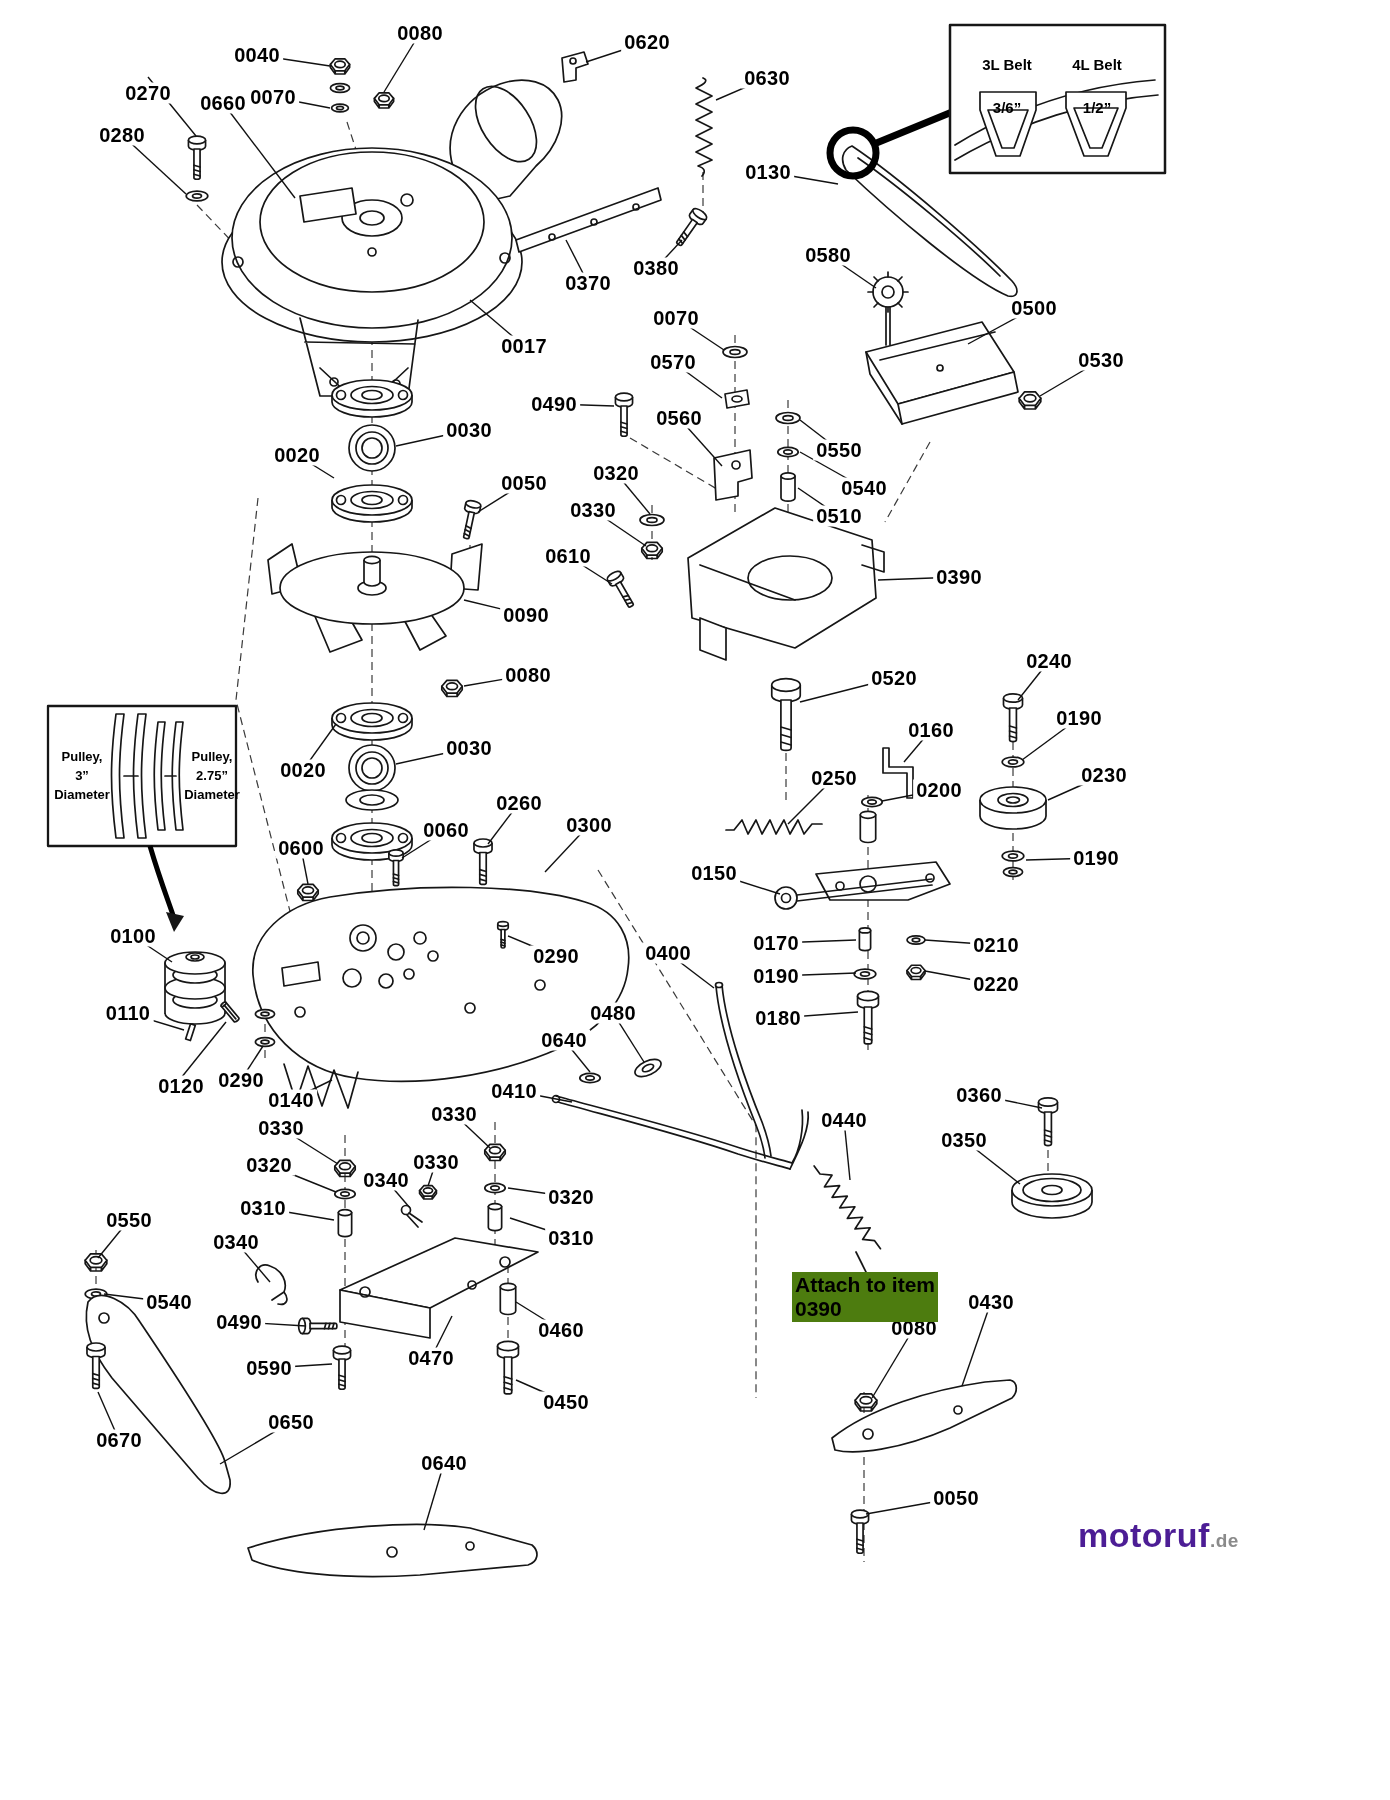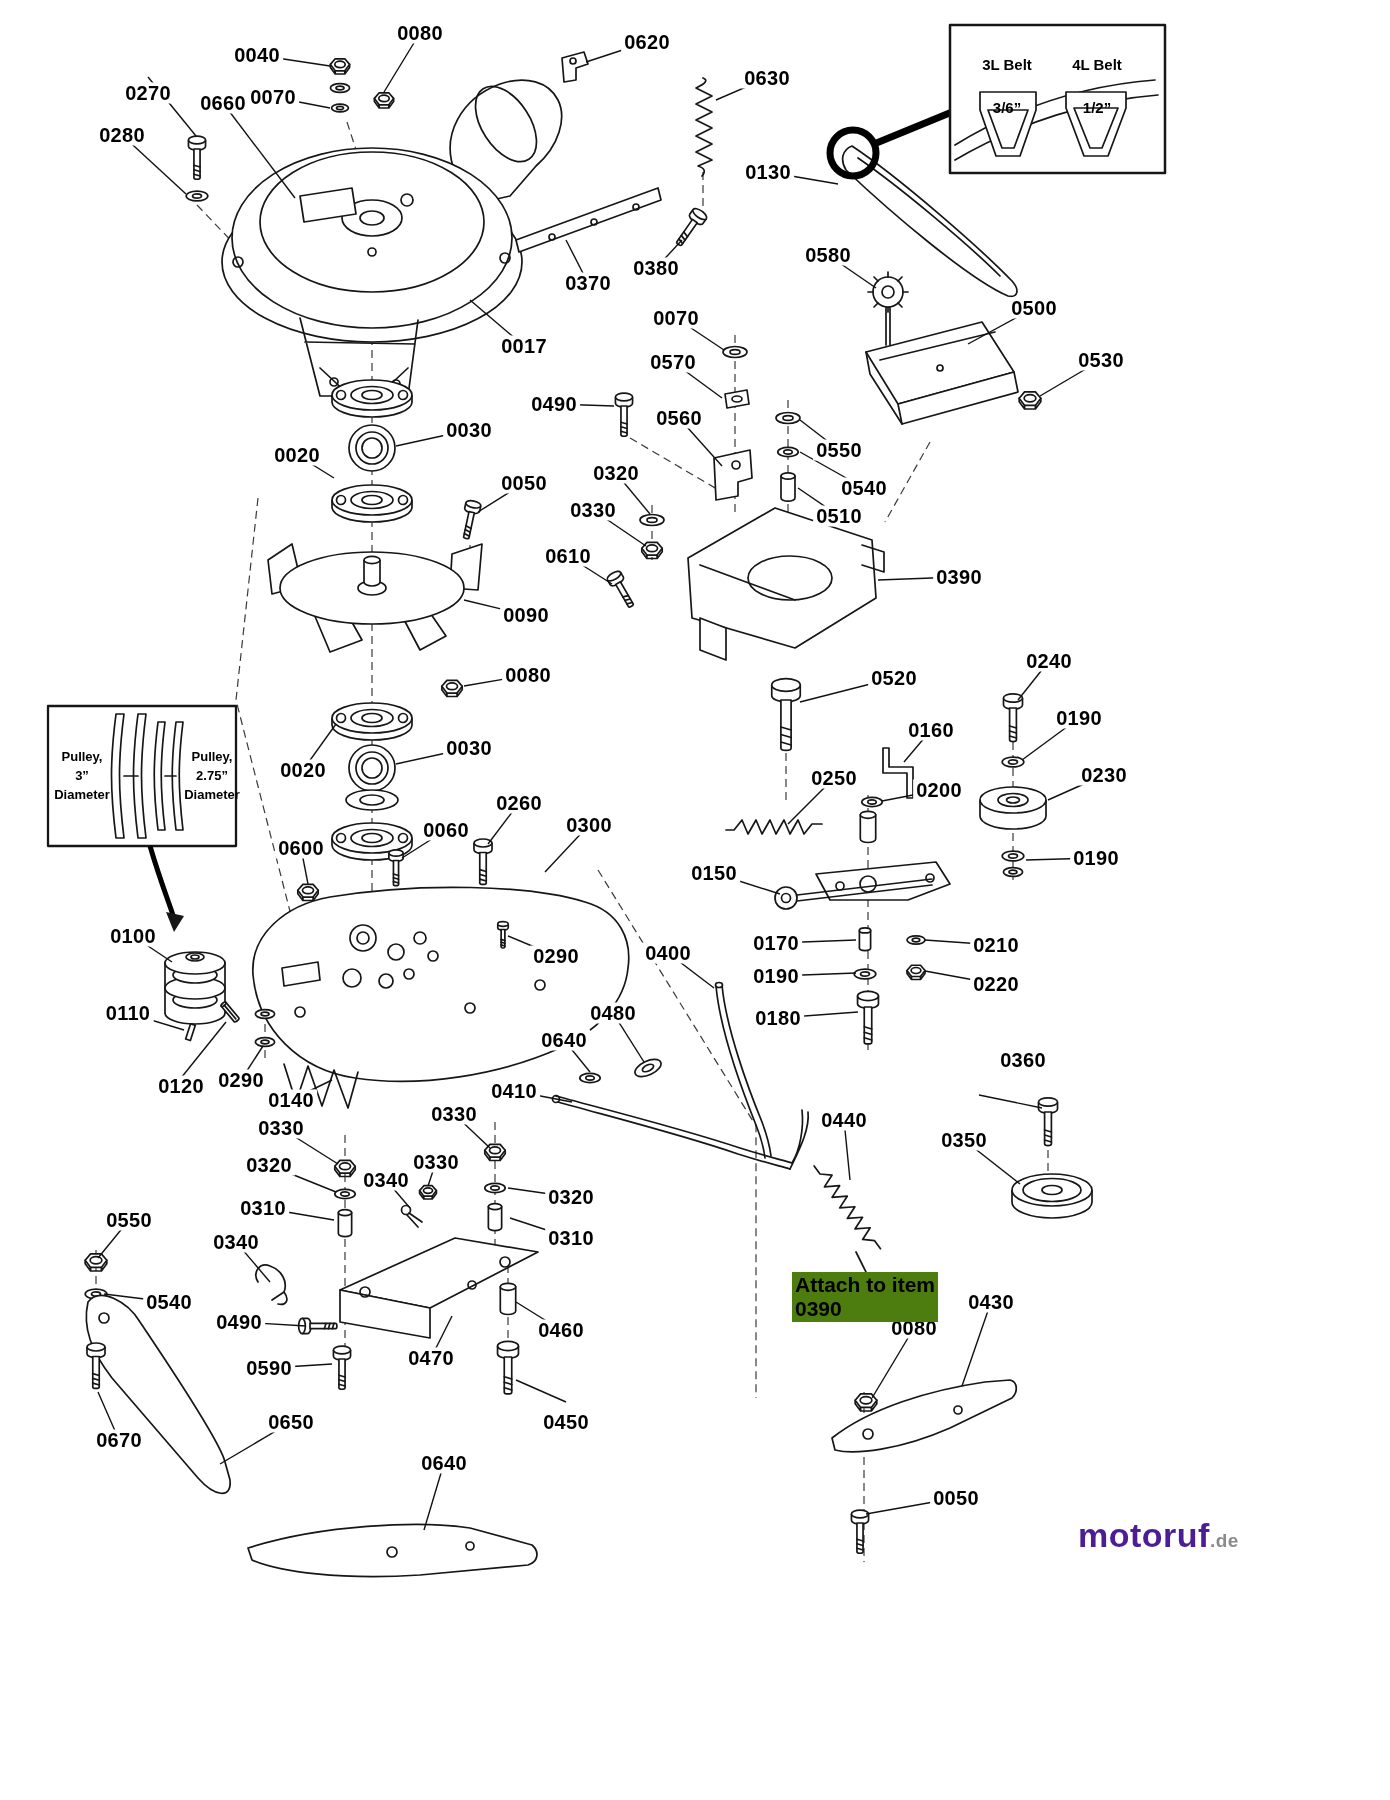--- a/index.html
+++ b/index.html
@@ -542,29 +542,29 @@
       <div class="part-label" style="left: 281px; top: 1128px;">0330</div>
       <div class="part-label" style="left: 454px; top: 1114px;">0330</div>
       <div class="part-label" style="left: 269px; top: 1165px;">0320</div>
       <div class="part-label" style="left: 386px; top: 1180px;">0340</div>
       <div class="part-label" style="left: 436px; top: 1162px;">0330</div>
       <div class="part-label" style="left: 263px; top: 1208px;">0310</div>
       <div class="part-label" style="left: 571px; top: 1197px;">0320</div>
       <div class="part-label" style="left: 571px; top: 1238px;">0310</div>
       <div class="part-label" style="left: 236px; top: 1242px;">0340</div>
       <div class="part-label" style="left: 844px; top: 1120px;">0440</div>
-      <div class="part-label" style="left: 979px; top: 1060px; margin-left: 44px;">0360</div>
+      <div class="part-label" style="left: 979px; top: 1095px;">0360</div>
       <div class="part-label" style="left: 964px; top: 1140px;">0350</div>
       <div class="part-label" style="left: 129px; top: 1220px;">0550</div>
       <div class="part-label" style="left: 169px; top: 1302px;">0540</div>
       <div class="part-label" style="left: 239px; top: 1322px;">0490</div>
       <div class="part-label" style="left: 269px; top: 1368px;">0590</div>
       <div class="part-label" style="left: 431px; top: 1358px;">0470</div>
       <div class="part-label" style="left: 561px; top: 1330px;">0460</div>
-      <div class="part-label" style="left: 566px; top: 1402px; margin-top: 20px;">0450</div>
+      <div class="part-label" style="left: 566px; top: 1402px;">0450</div>
       <div class="part-label" style="left: 914px; top: 1328px;">0080</div>
       <div class="part-label" style="left: 991px; top: 1302px;">0430</div>
       <div class="part-label" style="left: 119px; top: 1440px;">0670</div>
       <div class="part-label" style="left: 291px; top: 1422px;">0650</div>
       <div class="part-label" style="left: 444px; top: 1463px;">0640</div>
       <div class="part-label" style="left: 956px; top: 1498px;">0050</div>
     </div>
 
 <div class="inset-text belt-text" style="left:962px;top:32px;">
   <div>3L Belt</div>

